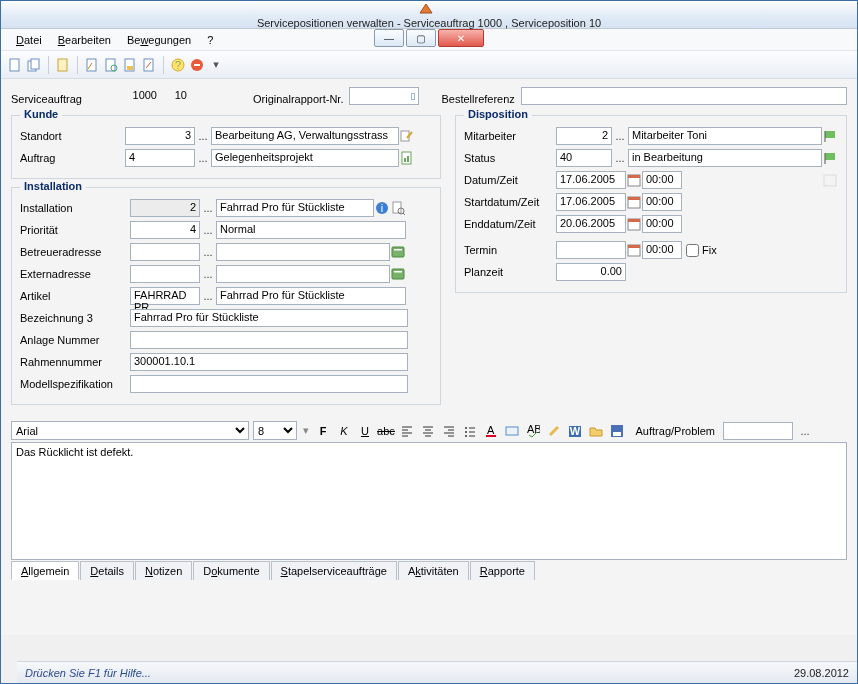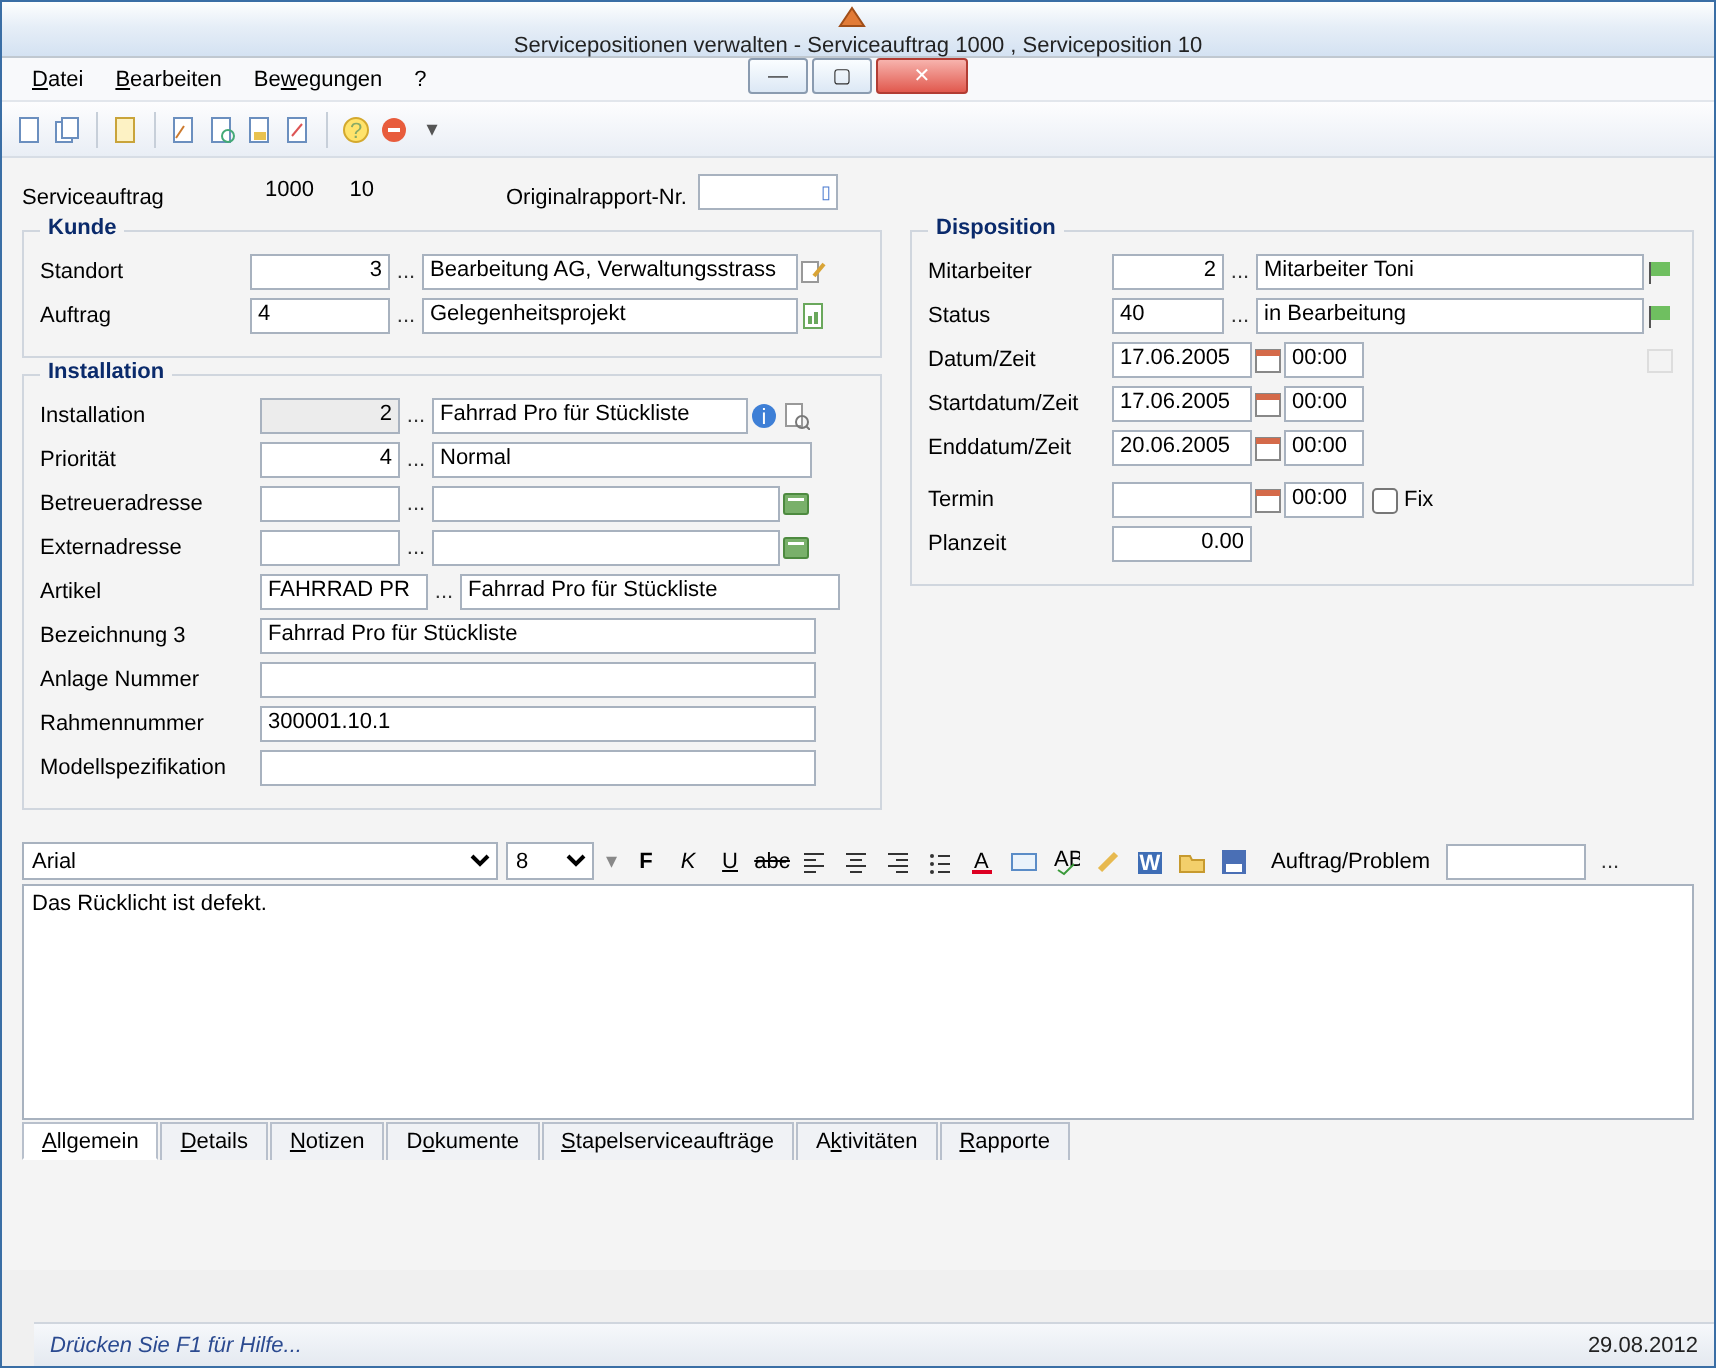--- a/index.html
+++ b/index.html
@@ -136,20 +136,24 @@
         <span class="lbl" style="width:90px">Serviceauftrag</span>
         <span class="input input-xs" style="width:60px;text-align:right;background:#f4f4f4;border-color:#f4f4f4">1000</span>
         <span class="input input-xs" style="width:28px;text-align:right;background:#f4f4f4;border-color:#f4f4f4;margin-left:2px">10</span>
       </div>
       <div class="seg" style="margin-left:54px">
         <span style="margin-right:6px">Originalrapport-Nr.</span>
         <span class="input" style="width:70px;display:inline-flex;justify-content:flex-end;align-items:center">
             <span style="color:#4a7ad0;font-size:9px">▯</span>
           </span>
       </div>
+      <div class="seg" style="margin-left:14px;flex:1">
+        <span style="margin-right:6px">Bestellreferenz</span>
+        <span class="input wide-input" style="flex:1"></span>
+      </div>
     </div>
 
     <div class="twocol">
       <div class="col-l">
         <div class="group">
           <span class="group-title">Kunde</span>
           <div class="row">
             <span class="lbl">Standort</span>
             <span class="input input-xs input-r" style="width:70px">3</span>
             <span class="ellipsis">...</span>
@@ -222,21 +226,21 @@
             <span class="input" style="width:174px"></span>
             <span class="icn">
                 <svg width="14" height="14">
                   <rect x="1" y="2" width="12" height="10" rx="1" fill="#79b06a" stroke="#4d8a3f"></rect>
                   <rect x="3" y="4" width="8" height="1.5" fill="#fff"></rect>
                 </svg>
               </span>
           </div>
           <div class="row">
             <span class="lbl" style="width:110px">Artikel</span>
-            <span class="input" style="width:84px">FAHRRAD PR</span>
+            <span class="input" style="width:70px">FAHRRAD PR</span>
             <span class="ellipsis">...</span>
             <span class="input" style="width:190px">Fahrrad Pro für Stückliste</span>
           </div>
           <div class="row">
             <span class="lbl" style="width:110px">Bezeichnung 3</span>
             <span class="input" style="width:278px">Fahrrad Pro für Stückliste</span>
           </div>
           <div class="row">
             <span class="lbl" style="width:110px">Anlage Nummer</span>
             <span class="input" style="width:278px"></span>

